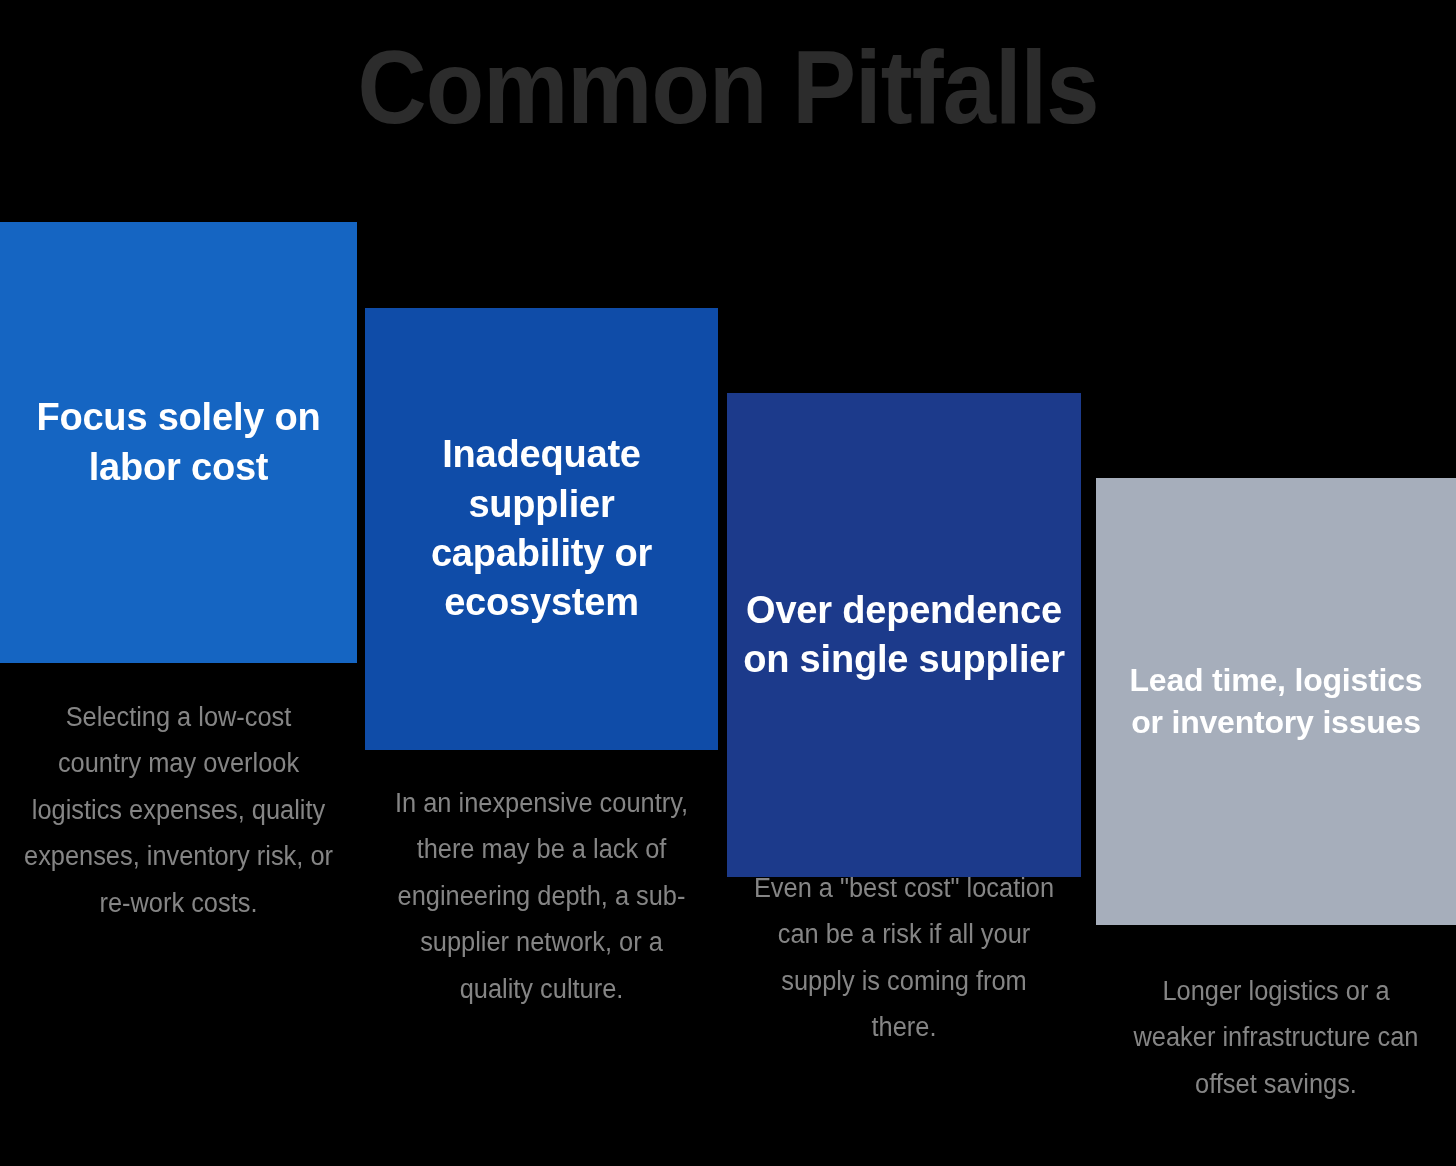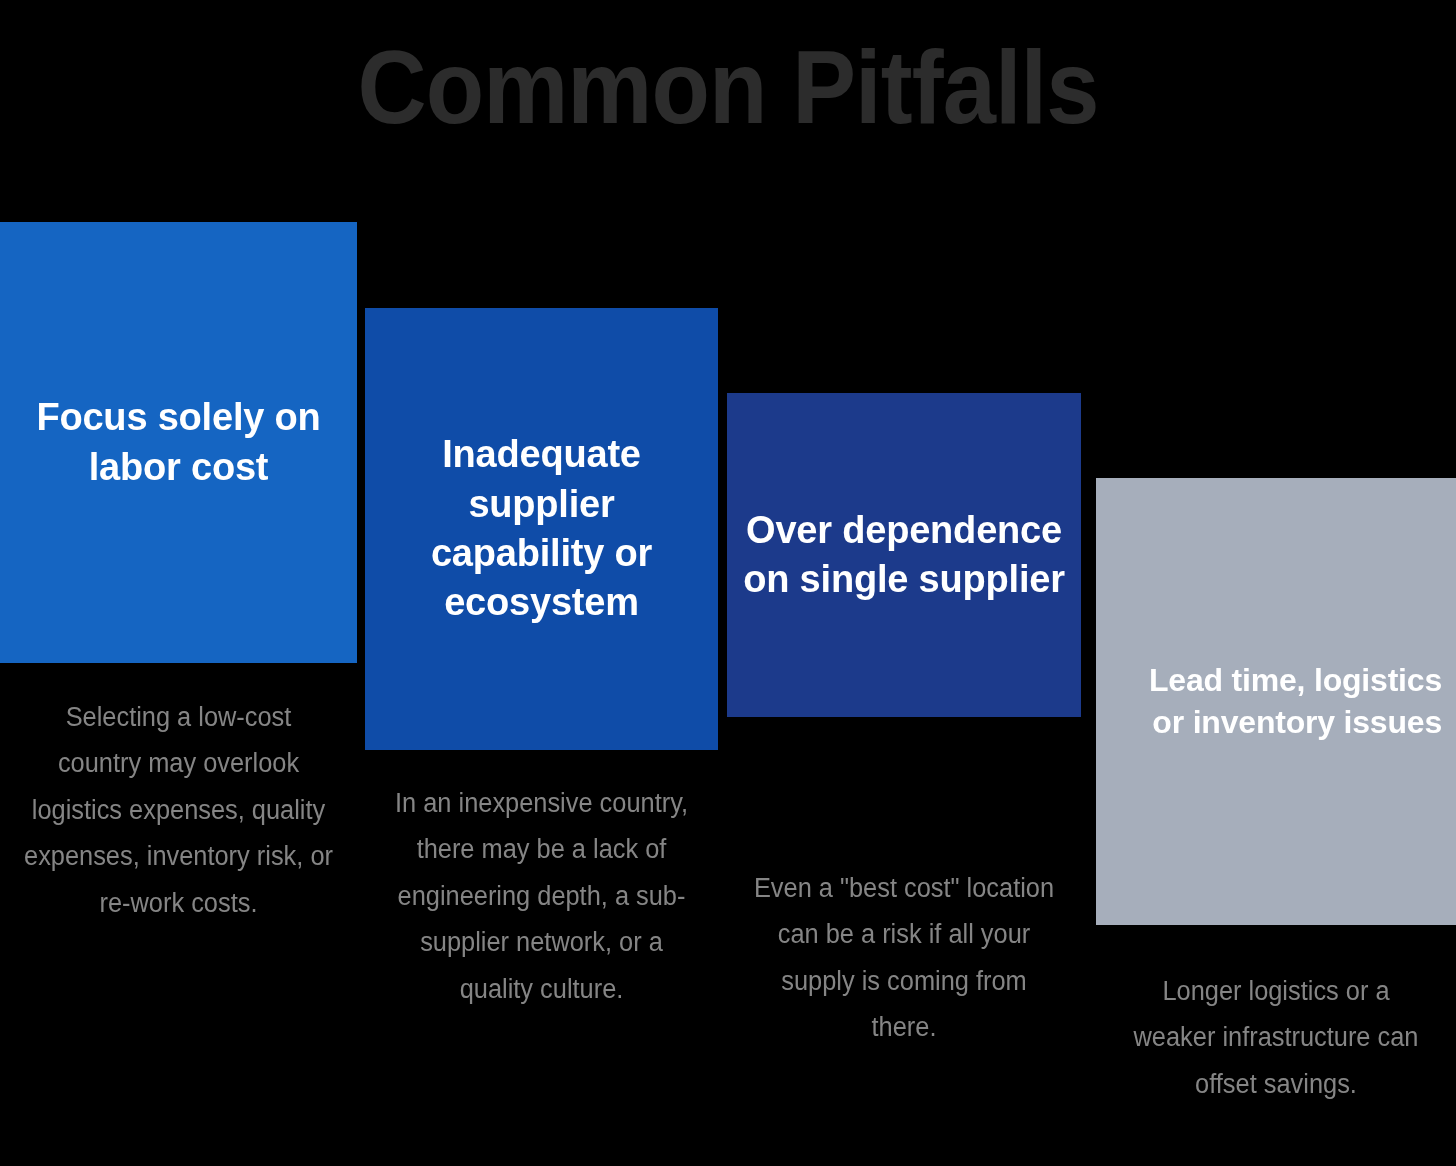--- a/index.html
+++ b/index.html
@@ -83,21 +83,21 @@
   }
 
   
   #col-1 { left: 0px;    width: 357px; }
   #col-2 { left: 365px;  width: 353px; }
   #col-3 { left: 727px;  width: 354px; }
   #col-4 { left: 1096px; width: 360px; }
 
   #col-1 .pitfall-bar { top: 222px; height: 441px; background: #1565C2; }
   #col-2 .pitfall-bar { top: 308px; height: 442px; background: #0F4CA8; }
-  #col-3 .pitfall-bar { top: 393px; height: 324px; background: #1C3A8B; }
+  #col-3 .pitfall-bar { top: 393px; height: 484px; background: #1C3A8B; }
   #col-4 .pitfall-bar { top: 478px; height: 447px; background: #A6AEBB; }
 
   #col-1 .pitfall-desc { top: 694px; }
   #col-2 .pitfall-desc { top: 780px; }
   #col-3 .pitfall-desc { top: 865px; }
   #col-4 .pitfall-desc { top: 968px; }
 
   #col-4 .pitfall-bar-label { font-size: 32px; }
 </style>
 </head>
@@ -123,18 +123,18 @@
 
   <div class="pitfall-column" id="col-3">
     <div class="pitfall-bar" style="background: rgb(28, 58, 139);">
       <div class="pitfall-bar-label" style="color: rgb(255, 255, 255);">Over dependence on single supplier</div>
     </div>
     <div class="pitfall-desc" style="color: rgb(133, 133, 133);">Even a "best cost" location can be a risk if all your supply is coming from there.</div>
   </div>
 
   <div class="pitfall-column" id="col-4">
     <div class="pitfall-bar" style="background: rgb(166, 174, 187);">
-      <div class="pitfall-bar-label" style="color: rgb(255, 255, 255); text-align: right;">Lead time, logistics or inventory issues</div>
+      <div class="pitfall-bar-label" style="color: rgb(255, 255, 255);">Lead time, logistics or inventory issues</div>
     </div>
     <div class="pitfall-desc" style="color: rgb(133, 133, 133);">Longer logistics or a weaker infrastructure can offset savings.</div>
   </div>
 
 </div>
 
 </body></html>

